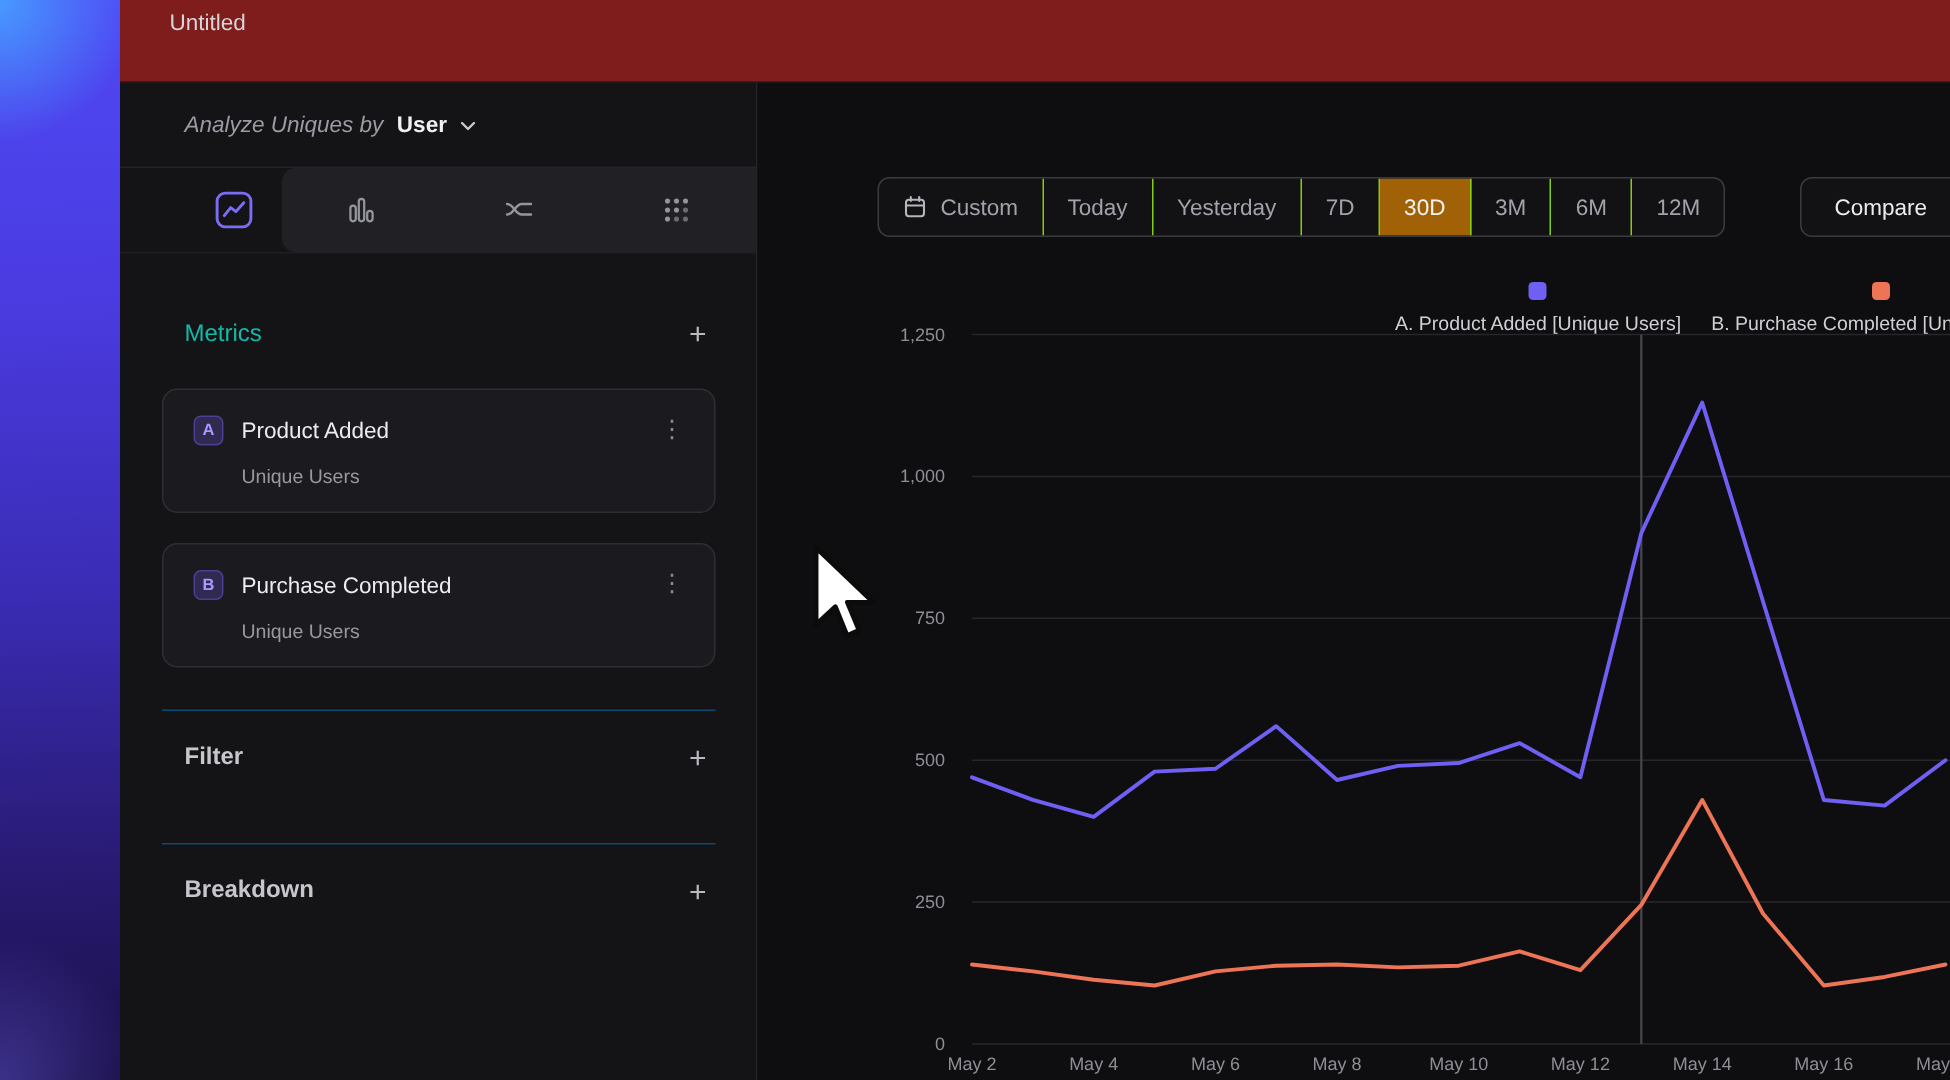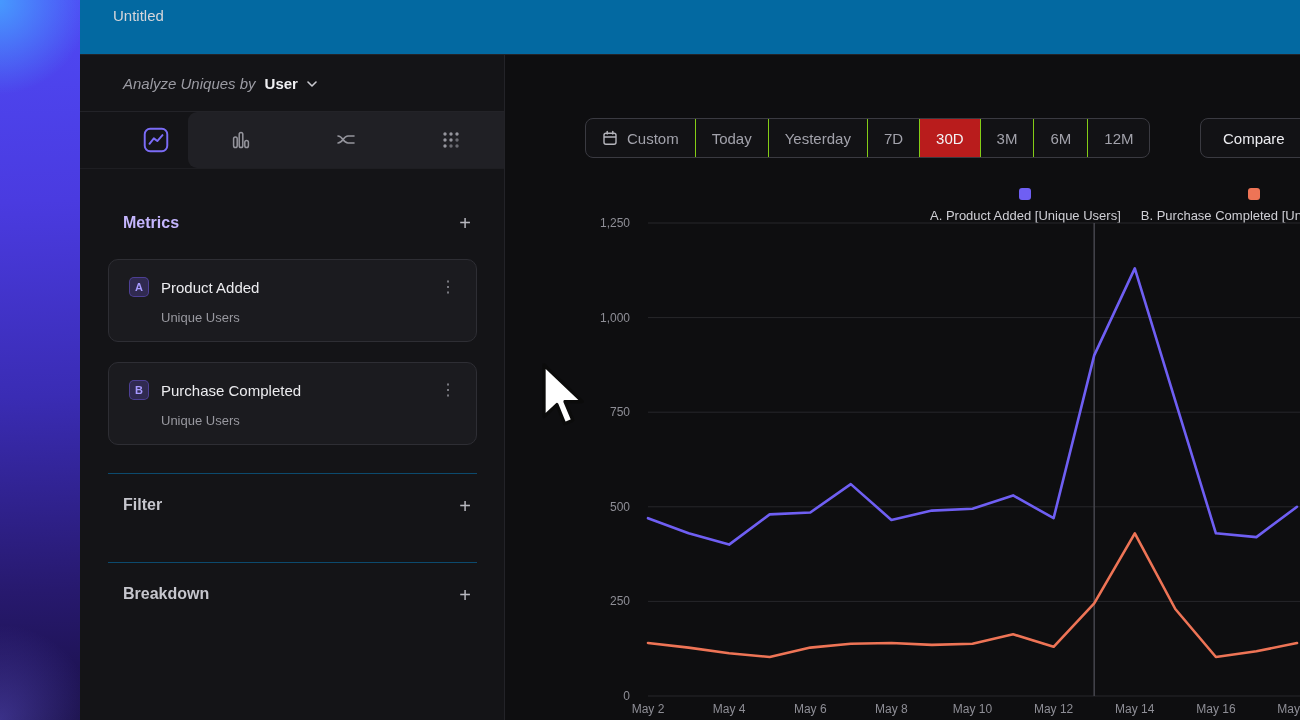--- a/index.html
+++ b/index.html
@@ -22,21 +22,21 @@
     background:radial-gradient(circle at 15% 15%, rgba(70,160,255,.95), rgba(70,160,255,0) 62%);
   }
   .rail::after {
     content:""; position:absolute; left:0; bottom:0; width:80px; height:110px;
     background:radial-gradient(circle at 0% 100%, rgba(120,110,255,.35), rgba(120,110,255,0) 70%);
   }
 
   
   .topbar {
     position:absolute; left:80px; top:0; right:0; height:55px;
-    background:#0369a1; border-bottom:1px solid #232328;
+    background:#7f1d1d; border-bottom:1px solid #232328;
   }
   .topbar .title {
     position:absolute; left:33px; top:7px;
     font-size:15px; color:#d6d6da;
   }
 
   
   .sidebar {
     position:absolute; left:80px; top:55px; width:425px; bottom:0;
     background:#141417; border-right:1px solid #232328;
@@ -61,21 +61,21 @@
     display:flex;
   }
   .tab-strip .tab { flex:1; display:flex; align-items:center; justify-content:center; }
 
   .side-content { padding:0 27px 0 28px; }
   .section-head {
     display:flex; align-items:center; justify-content:space-between;
     padding-left:15px; height:24px;
   }
   .section-head.metrics-head { margin-top:42px; margin-bottom:24px; }
-  .section-title { font-size:16px; font-weight:700; color:#c4b5fd; }
+  .section-title { font-size:16px; font-weight:400; color:#14b8a6; }
   .section-title.dim { color:#c6c6cd; font-weight:700; }
   .plus { font-size:20px; font-weight:300; color:#b9b9c0; line-height:20px; padding:0 6px; cursor:default; }
 
   .metric-card {
     background:#1b1b1f; border:1px solid #2e2e34; border-radius:10px;
     padding:17px 14px 16px 20px; margin-bottom:20px;
   }
   .card-top { display:flex; align-items:center; gap:12px; }
   .badge {
     width:20px; height:20px; border-radius:5px; flex:0 0 auto;
@@ -101,21 +101,21 @@
   .range-group {
     position:absolute; left:80px; top:63px; height:40px;
     display:flex; align-items:stretch;
     border:1px solid #3a3a41; border-radius:8px; background:#121215; overflow:hidden;
   }
   .seg {
     display:flex; align-items:center; gap:9px; padding:0 16px;
     font-size:15px; color:#a2a2ab; border-right:1px solid #84cc16; white-space:nowrap;
   }
   .seg:last-child { border-right:none; }
-  .seg.active { background:#b91c1c; color:#f3f3f5; }
+  .seg.active { background:#a16207; color:#f3f3f5; }
 
   .compare-btn {
     position:absolute; left:695px; top:63px; height:40px; width:130px;
     border:1px solid #3a3a41; border-radius:8px; background:#121215;
     display:flex; align-items:center; padding-left:22px;
     font-size:15px; color:#ececf0; white-space:nowrap;
   }
 
   .legend {
     position:absolute; left:425px; top:133px; width:520px;

